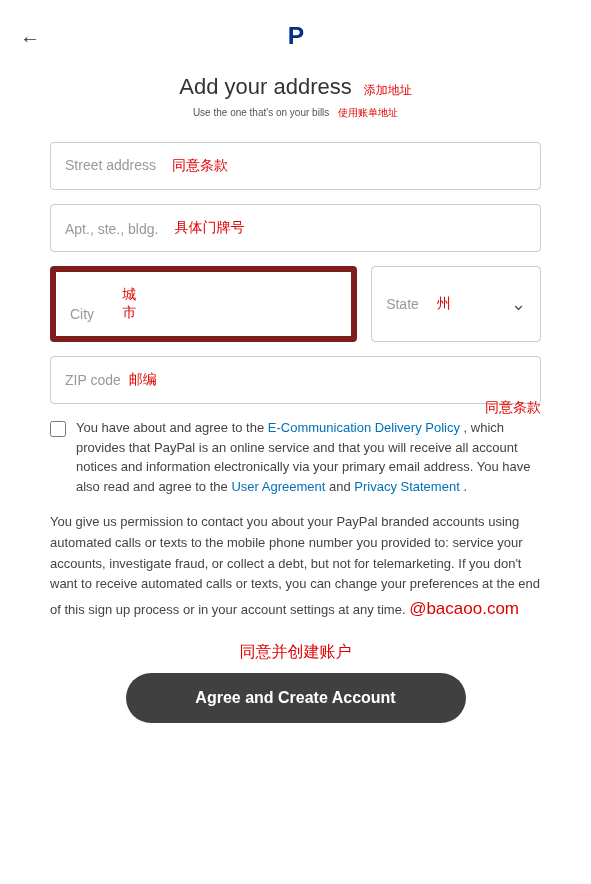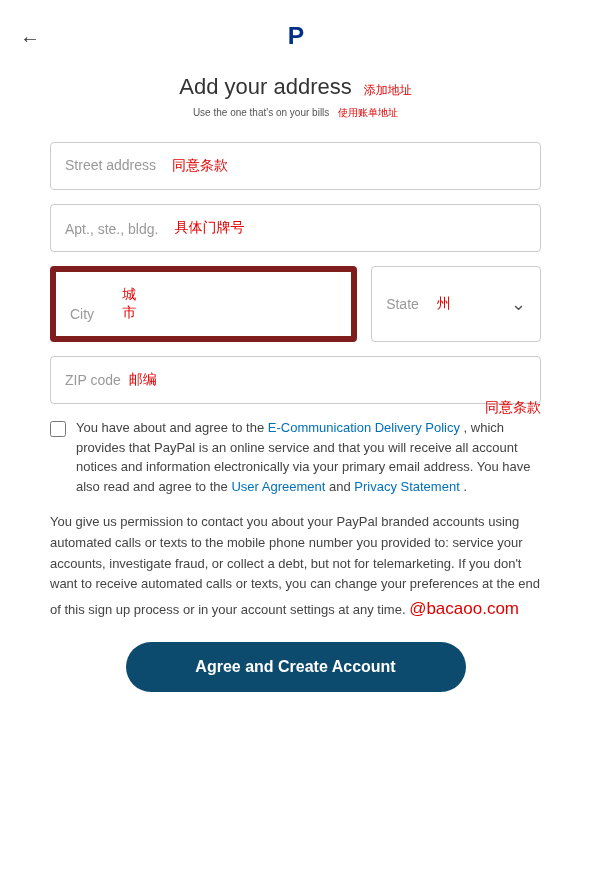--- a/index.html
+++ b/index.html
@@ -176,21 +176,21 @@
       margin-top: 20px;
     }
 
     .cta-cn {
       color: #e00000;
       font-size: 16px;
       margin-bottom: 10px;
     }
 
     .cta-button {
-      background-color: #0c4a6e;
+      background-color: #404040;
       color: #ffffff;
       border: none;
       border-radius: 30px;
       padding: 16px 60px;
       font-size: 16px;
       font-weight: bold;
       cursor: pointer;
       width: 100%;
       max-width: 340px;
     }
@@ -281,16 +281,17 @@
       </div>
     </div>
   </div>
 
   <div class="permission-text">
     <span>You give us permission to contact you about your PayPal branded accounts using automated calls or texts to the mobile phone number you provided to: service your accounts, investigate fraud, or collect a debt, but not for telemarketing. If you don't want to receive automated calls or texts, you can change your preferences at the end of this sign up process or in your account settings at any time.</span>
     <span class="watermark">@bacaoo.com</span>
   </div>
 
   <div class="cta-section">
+    <div class="cta-cn">同意并创建账户</div>
     <button class="cta-button">Agree and Create Account</button>
   </div>
 
 </div>
 
 </body></html>

